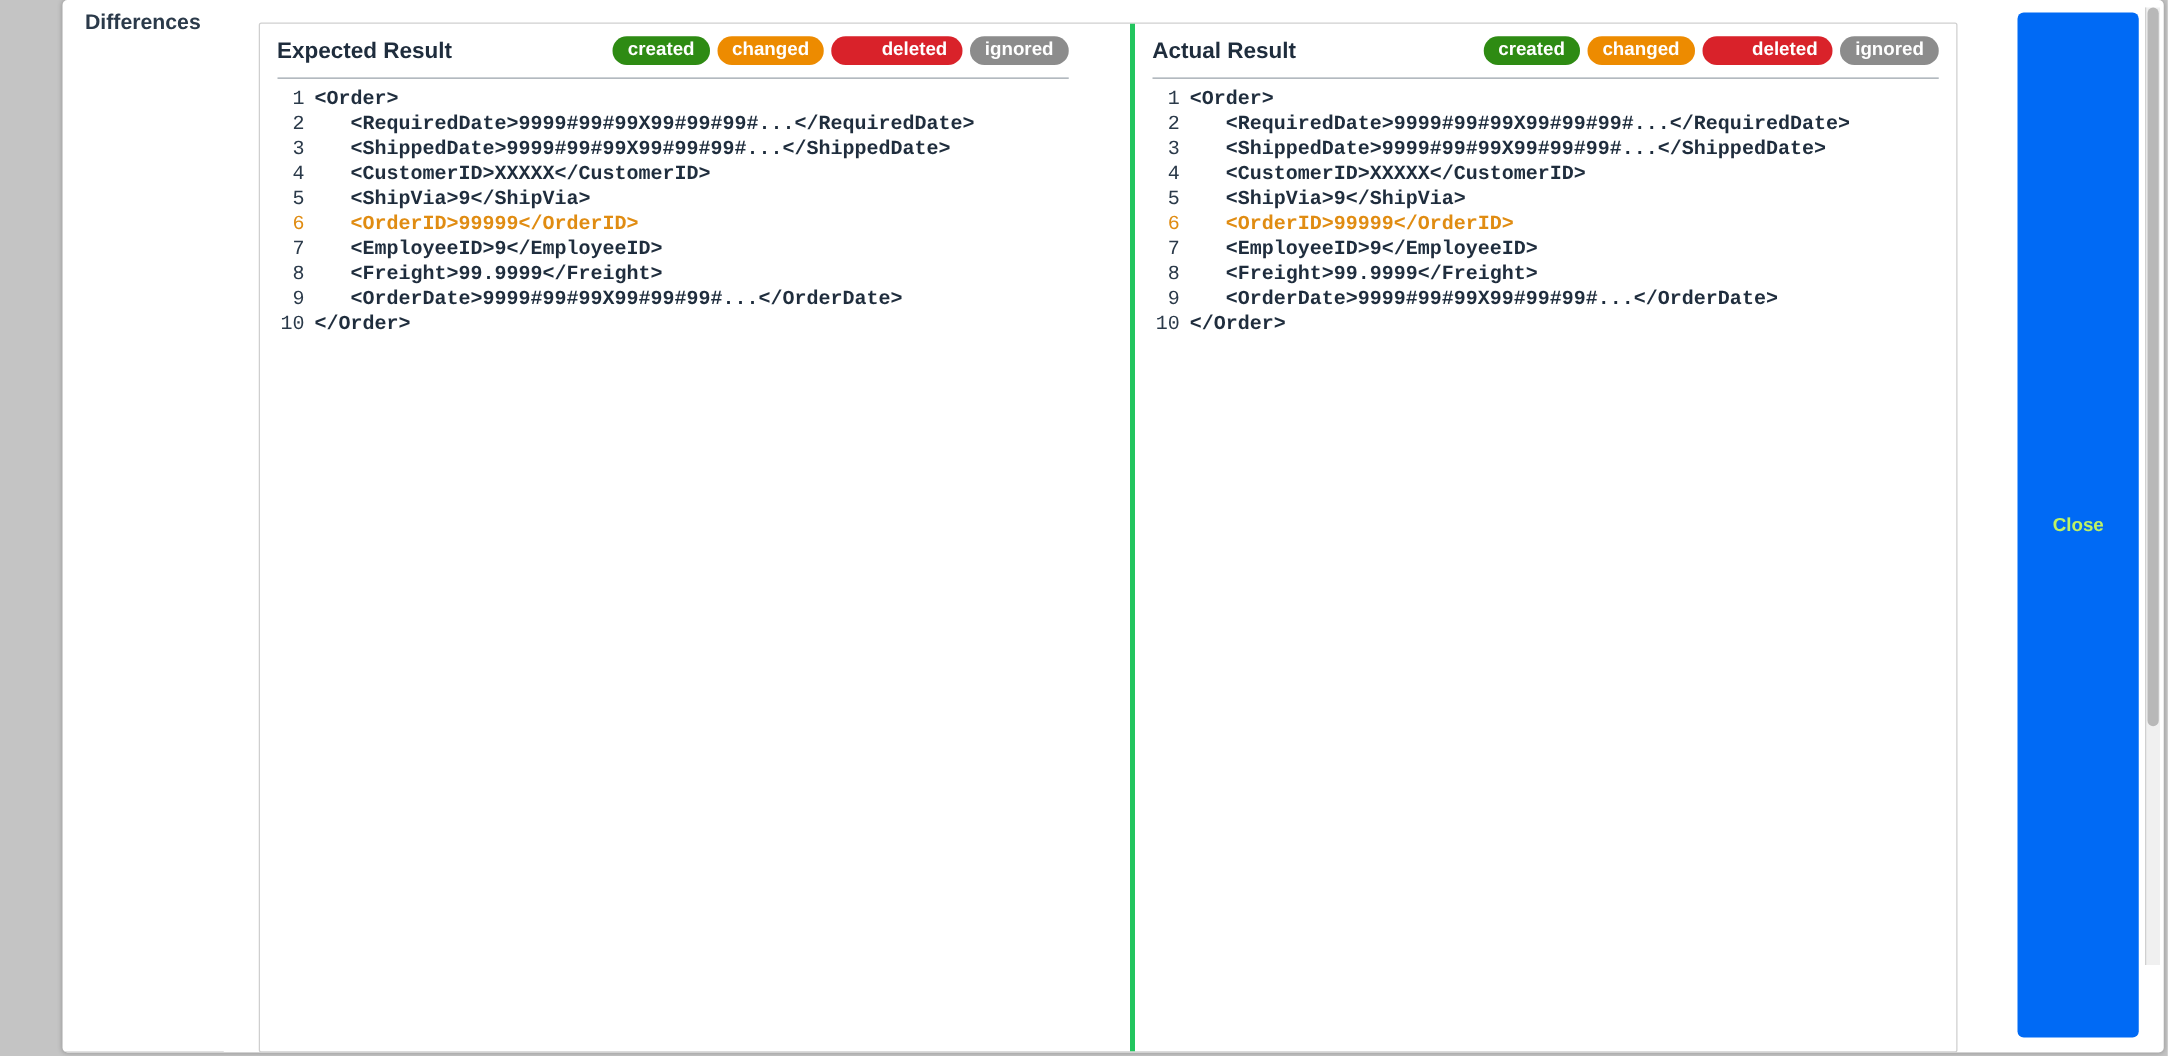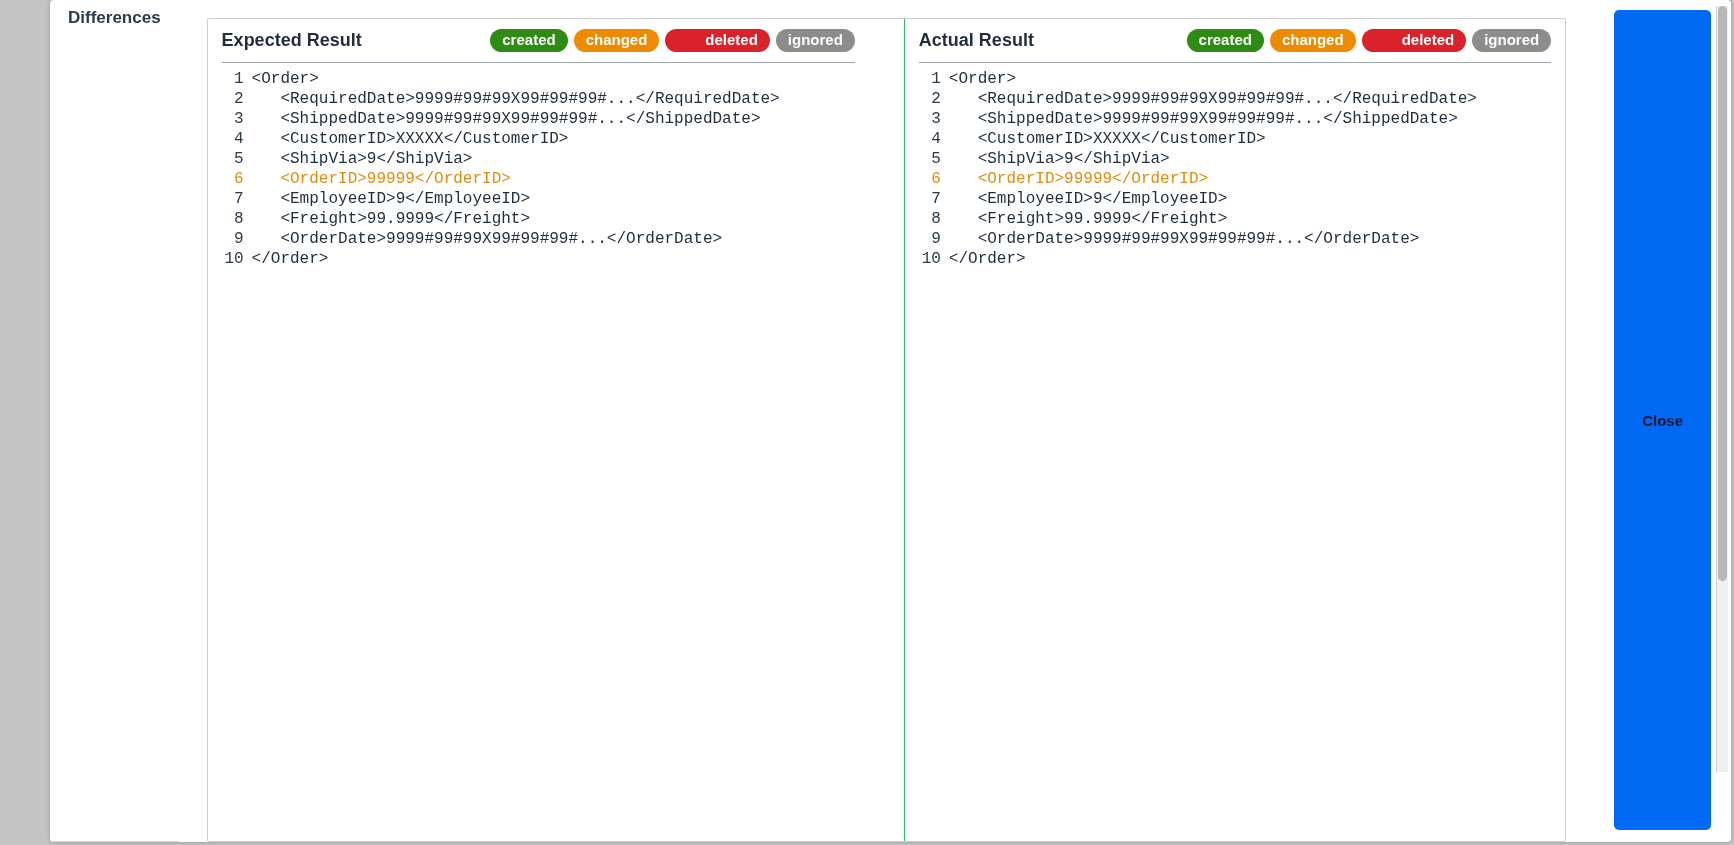--- a/index.html
+++ b/index.html
@@ -52,21 +52,21 @@
     background: #fff;
     gap: 35px;
   }
   .pane {
     flex: 1 1 50%;
     display: flex;
     flex-direction: column;
     min-width: 0;
   }
   .pane + .pane {
-    border-left: 1px solid #22c55e;
+    border-left: 4px solid #22c55e;
   }
   .pane-head {
     display: flex;
     align-items: center;
     gap: 8px;
     padding: 10px 14px 6px 14px;
   }
   .pane-title {
     font-size: 18px;
     font-weight: 700;
@@ -116,31 +116,32 @@
     text-align: right;
     padding-right: 6px;
     color: #2b3a4a;
     user-select: none;
     margin-left: 8px;
   }
   .code-row.changed .ln { color: var(--orange-text); }
   .code-row .txt {
     white-space: pre;
     padding-left: 2px;
+    font-weight: bold;
   }
   .code-row.changed .txt { color: var(--orange-text); }
   .dialog-footer {
     flex: 0 0 auto;
     display: flex;
     justify-content: flex-end;
     padding: 10px 20px 12px 20px;
   }
   .btn-close {
     background: var(--blue);
-    color: #0f172a;
+    color: #bef264;
     border: none;
     border-radius: 5px;
     padding: 6px 28px;
     font-size: 15px;
     font-weight: 600;
     cursor: pointer;
   }
   .scroll-overlay {
     position:absolute; right:3px; top:6px; bottom:70px; width:12px;
     background:#f0f0f0; border-left:1px solid #d0d0d0;

